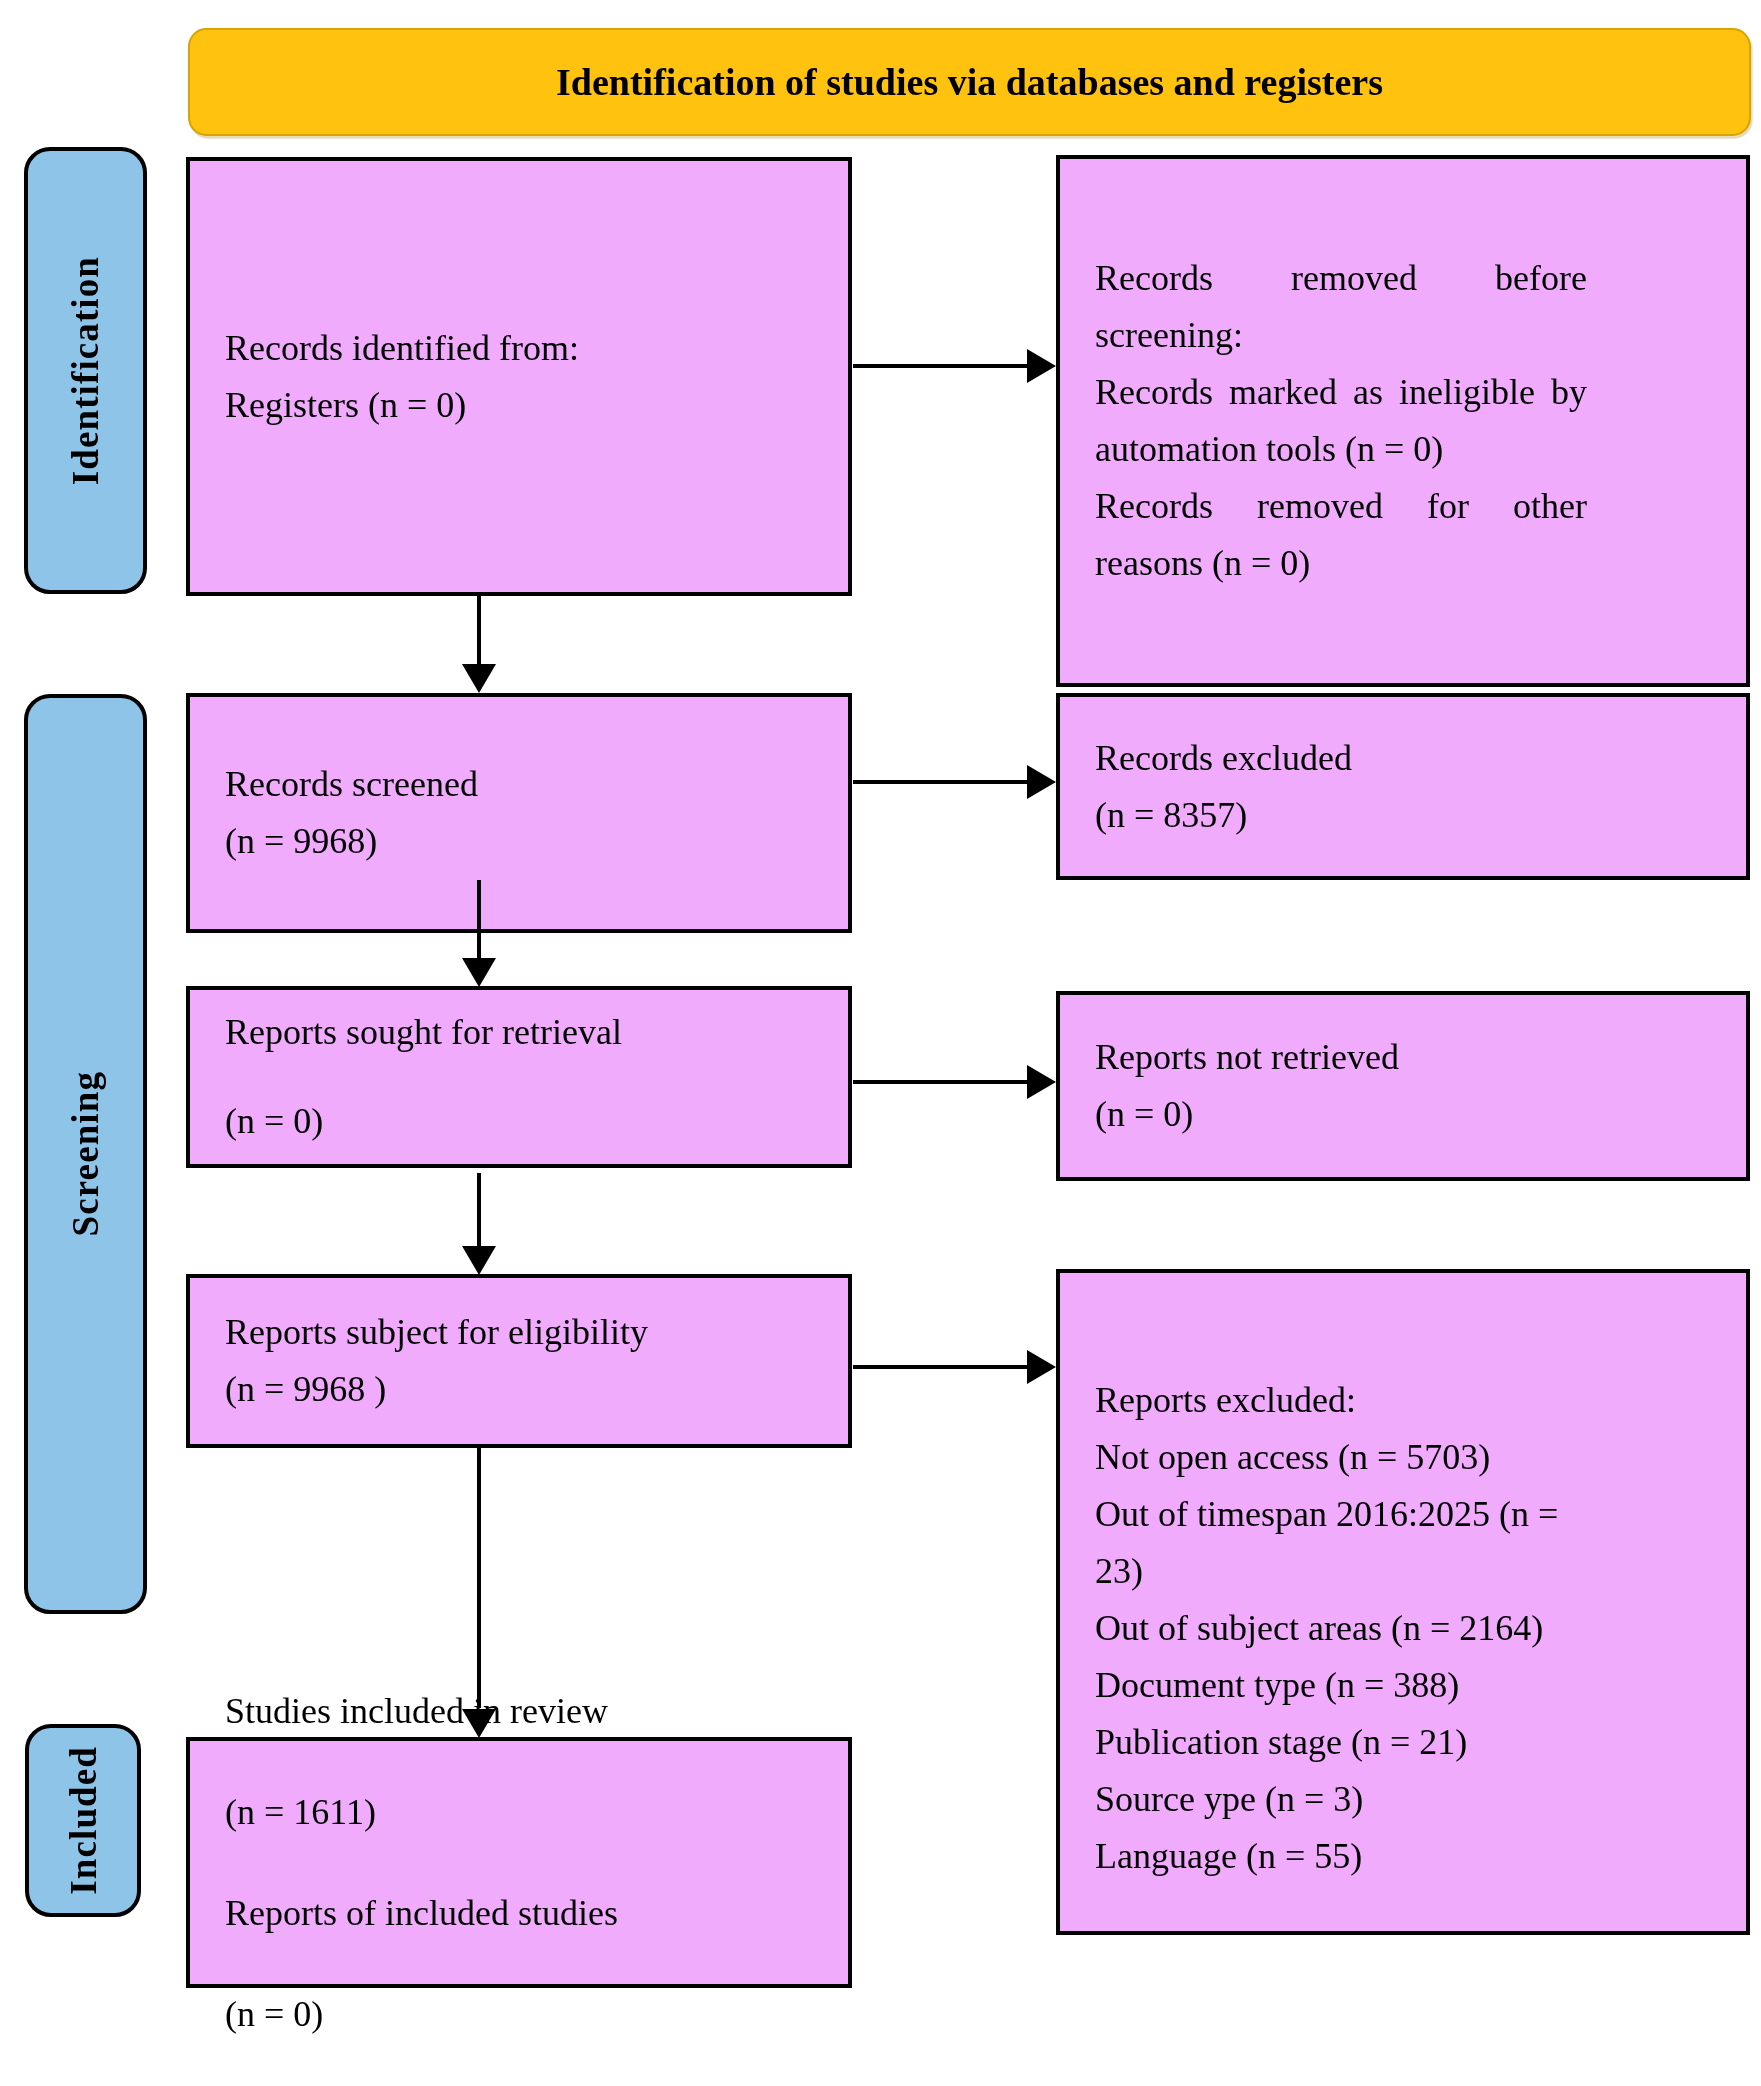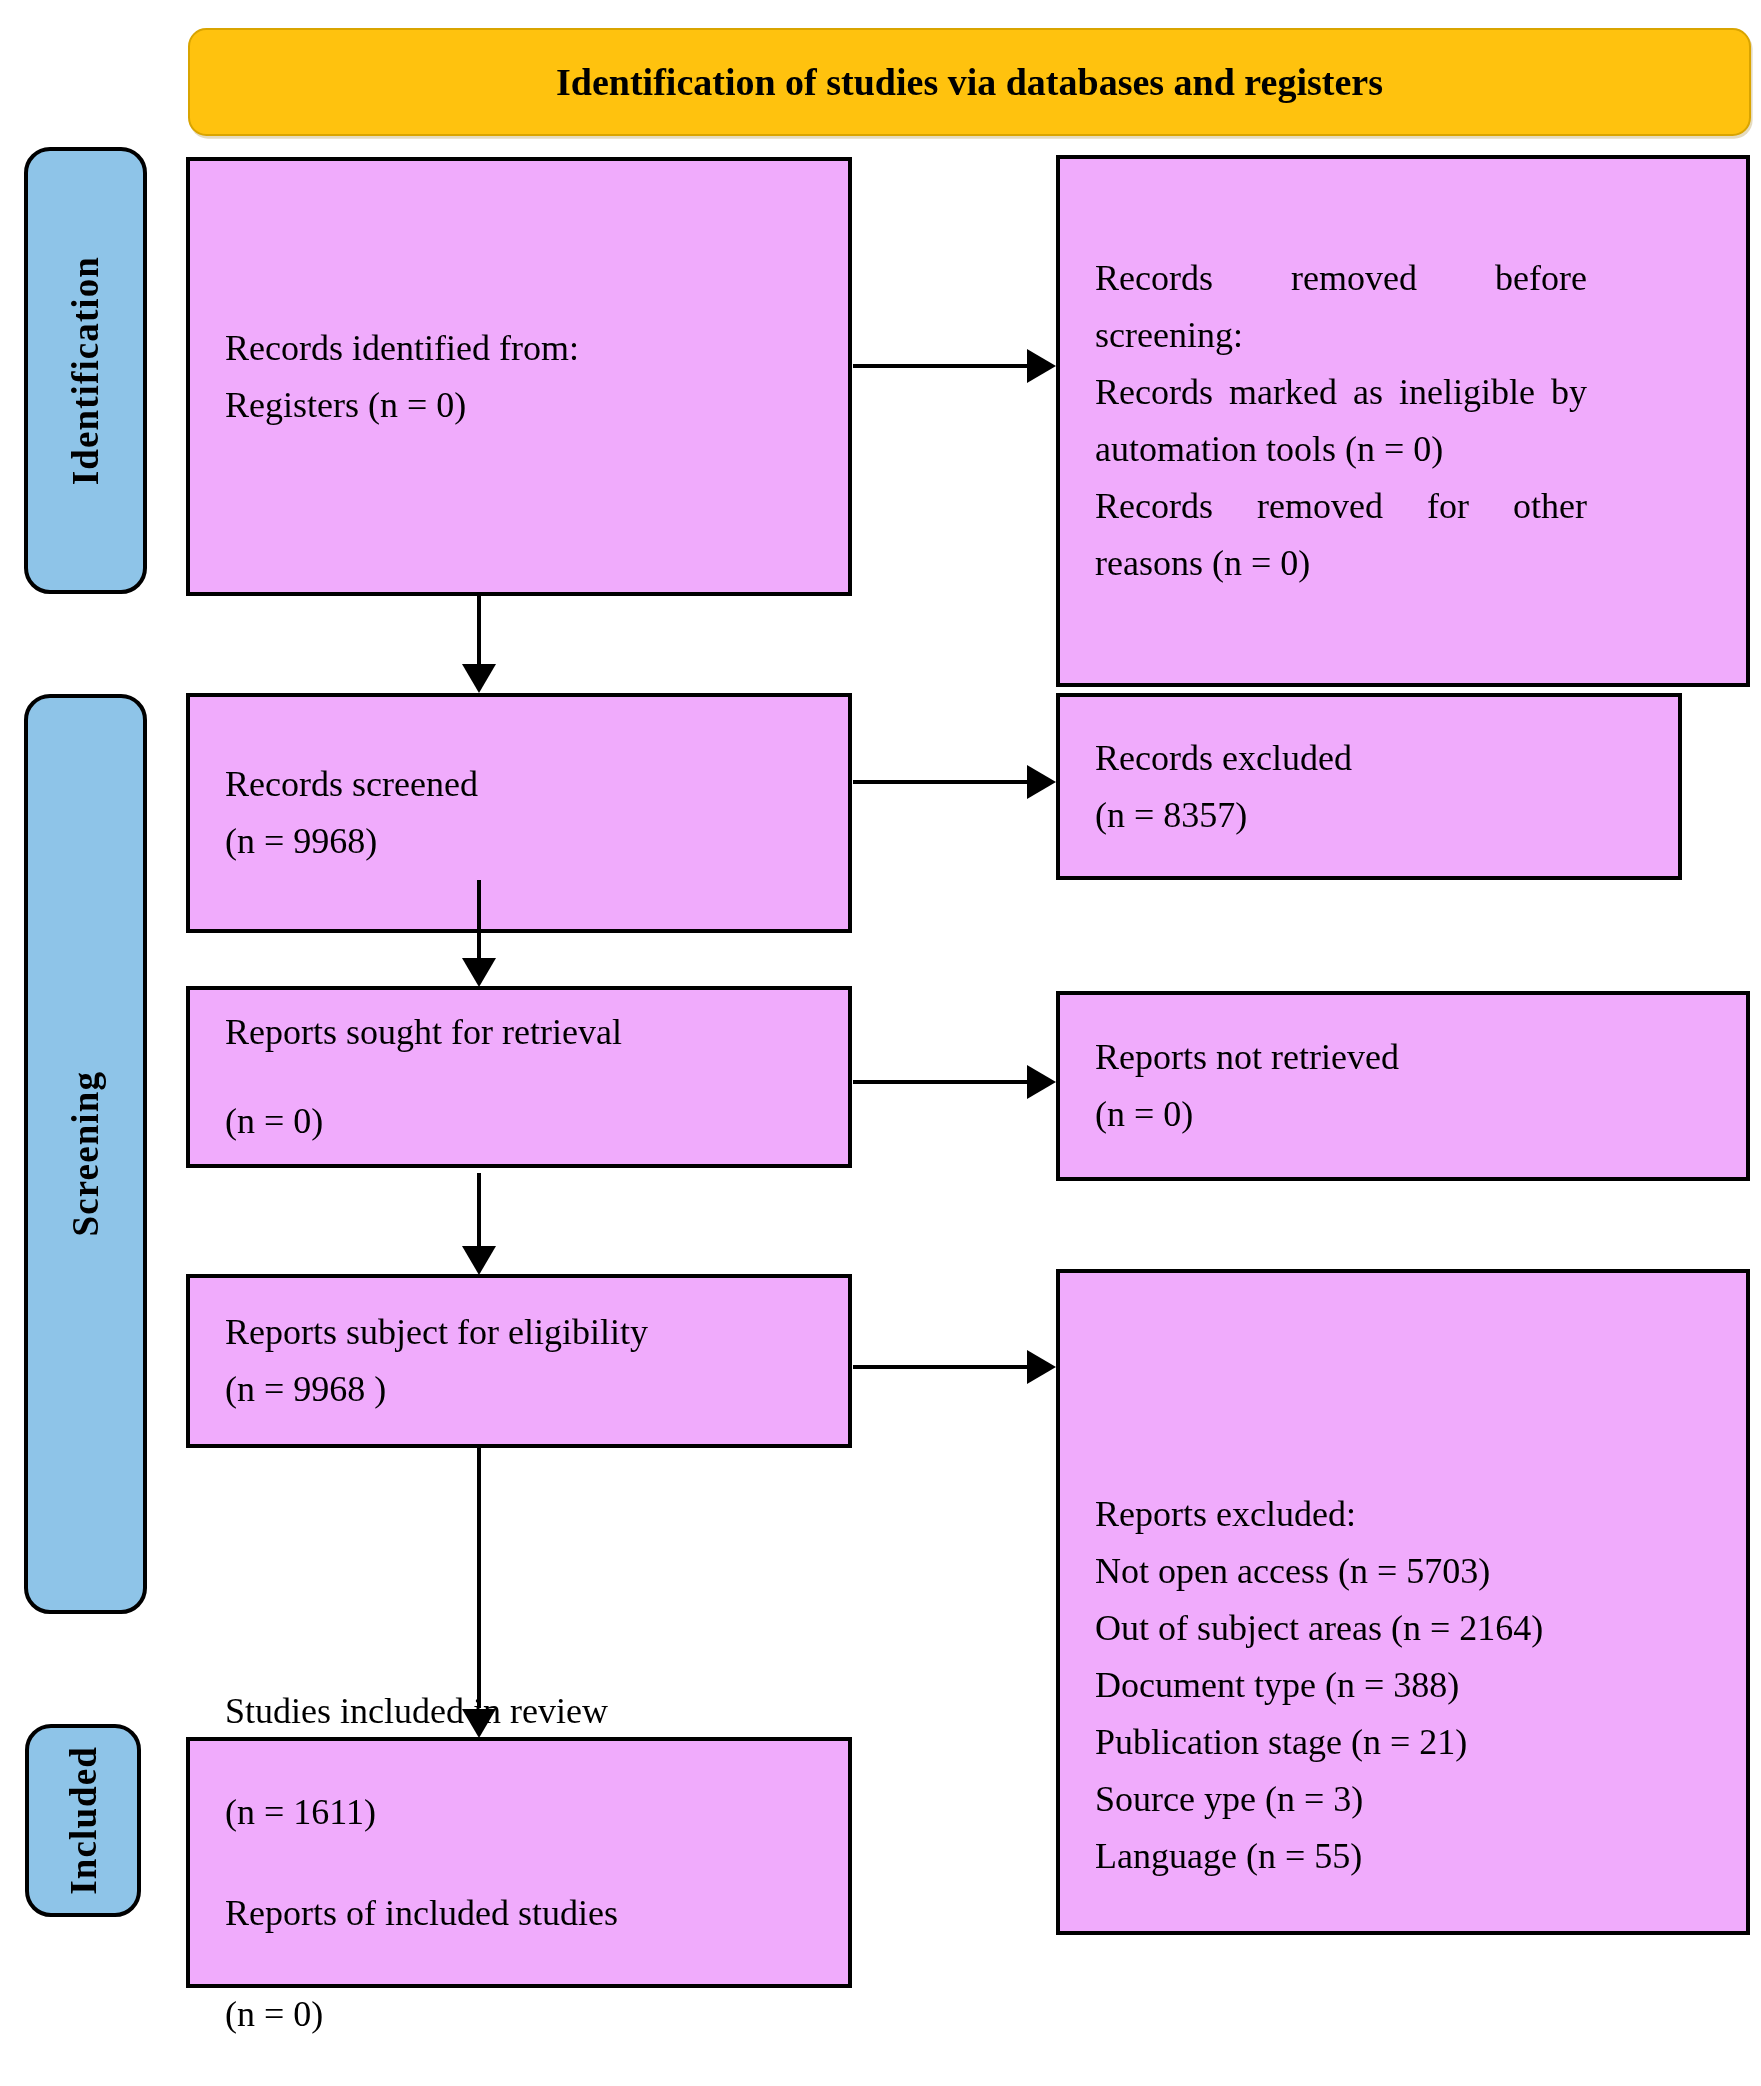--- a/index.html
+++ b/index.html
@@ -73,21 +73,21 @@
   .justify p { text-align: justify; }
   .bottom-align { justify-content: flex-end; padding-bottom: 46px; }
   
   #box-identified { left: 186px; top: 157px;  width: 666px; height: 439px; }
   #box-screened   { left: 186px; top: 693px; width: 666px; height: 240px; }
   #box-sought     { left: 186px; top: 986px; width: 666px; height: 182px; gap: 32px; }
   #box-assessed   { left: 186px; top: 1274px; width: 666px; height: 174px; }
   #box-included   { left: 186px; top: 1737px; width: 666px; height: 251px; gap: 44px; }
   
   #box-removed        { left: 1056px; top: 155px;  width: 694px; height: 532px; }
-  #box-rec-excluded   { left: 1056px; top: 693px; width: 626px; height: 187px; }
+  #box-rec-excluded   { left: 1056px; top: 693px; width: 694px; height: 187px; }
   #box-not-retrieved  { left: 1056px; top: 991px; width: 694px; height: 190px; }
   #box-rep-excluded   { left: 1056px; top: 1269px; width: 694px; height: 666px; }
   
   .vline {
     position: absolute;
     width: 4.3px;
     background: #000000;
     left: 477px;
   }
   .vhead {
@@ -173,20 +173,21 @@
 
 <div class="box" id="box-not-retrieved">
   <p>Reports not retrieved</p>
   <p>(n = 0)</p>
 </div>
 
 <div class="box bottom-align" id="box-rep-excluded">
   <div class="textcol">
     <p>Reports excluded:</p>
     <p class="hang">Not open access (n = 5703)</p>
+    <p class="hang">Out of timespan 2016:2025 (n = 23)</p>
     <p class="hang">Out of subject areas (n = 2164)</p>
     <p class="hang">Document type (n = 388)</p>
     <p class="hang">Publication stage (n = 21)</p>
     <p class="hang">Source ype (n = 3)</p>
     <p class="hang">Language (n = 55)</p>
   </div>
 </div>
 
 <div>
   <div class="vline" style="top:596px; height:69px;"></div>

